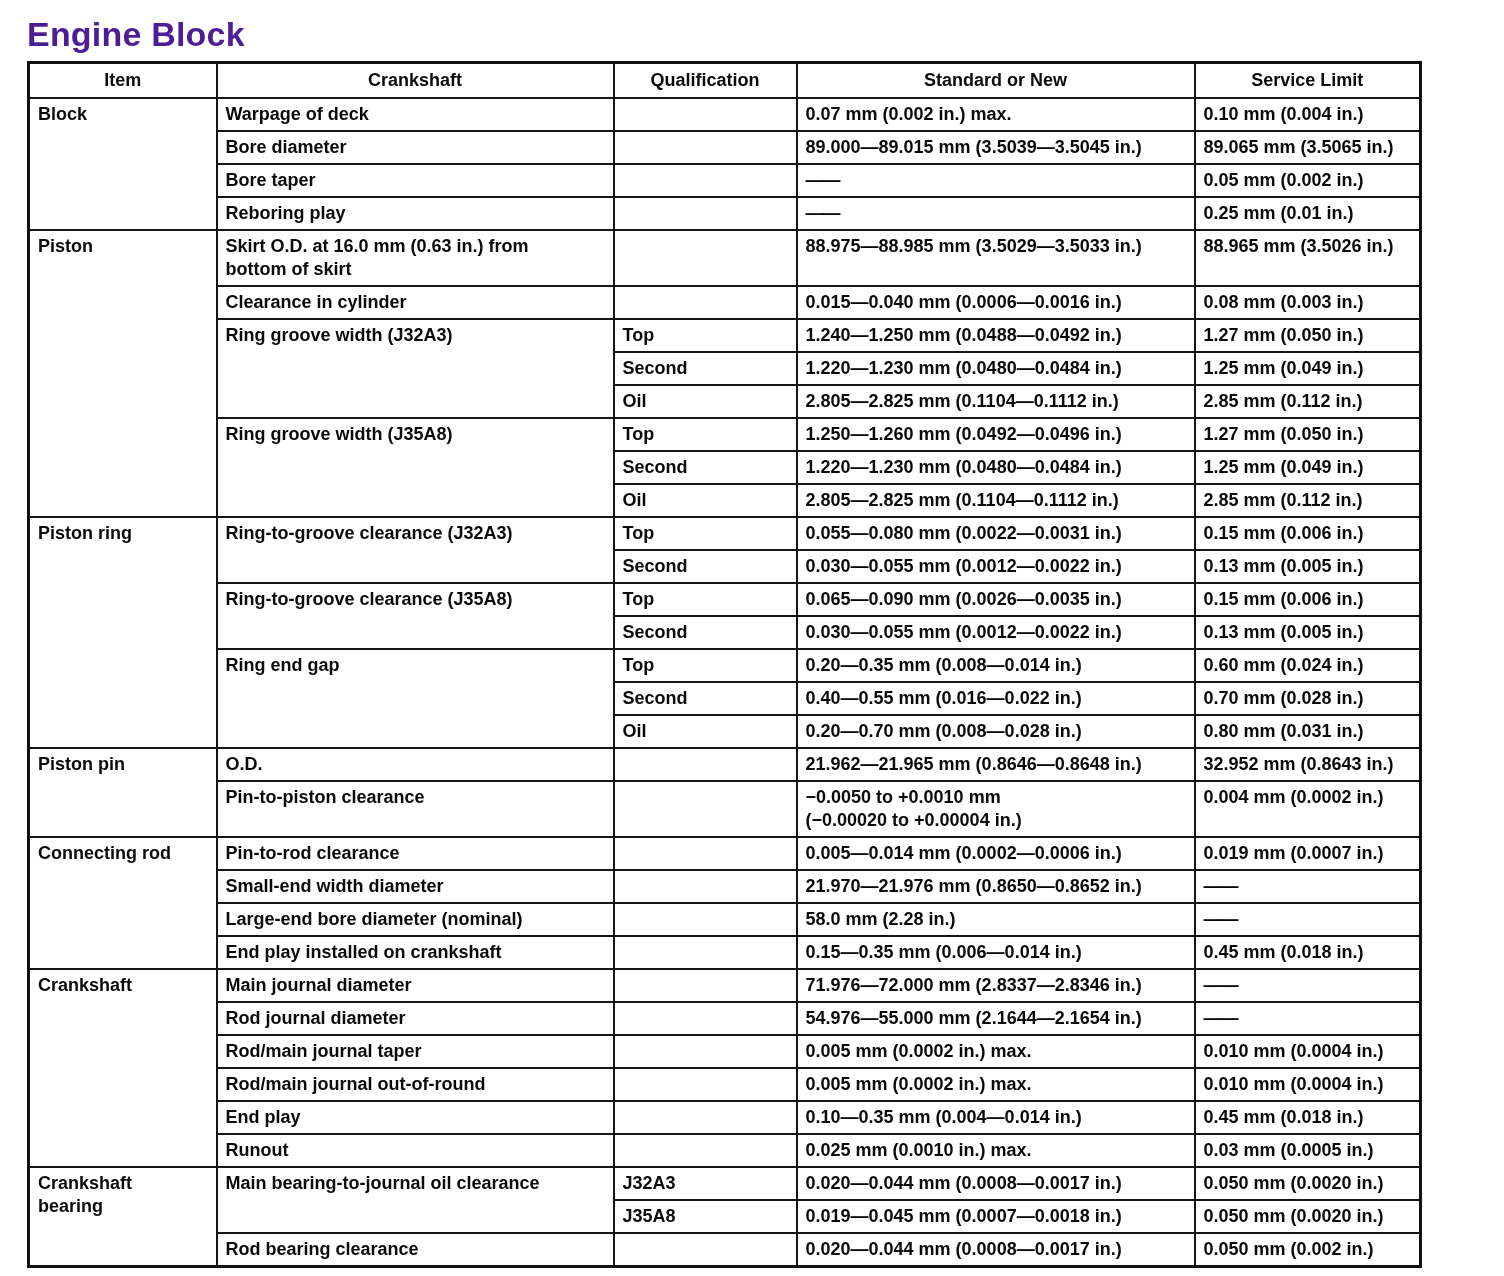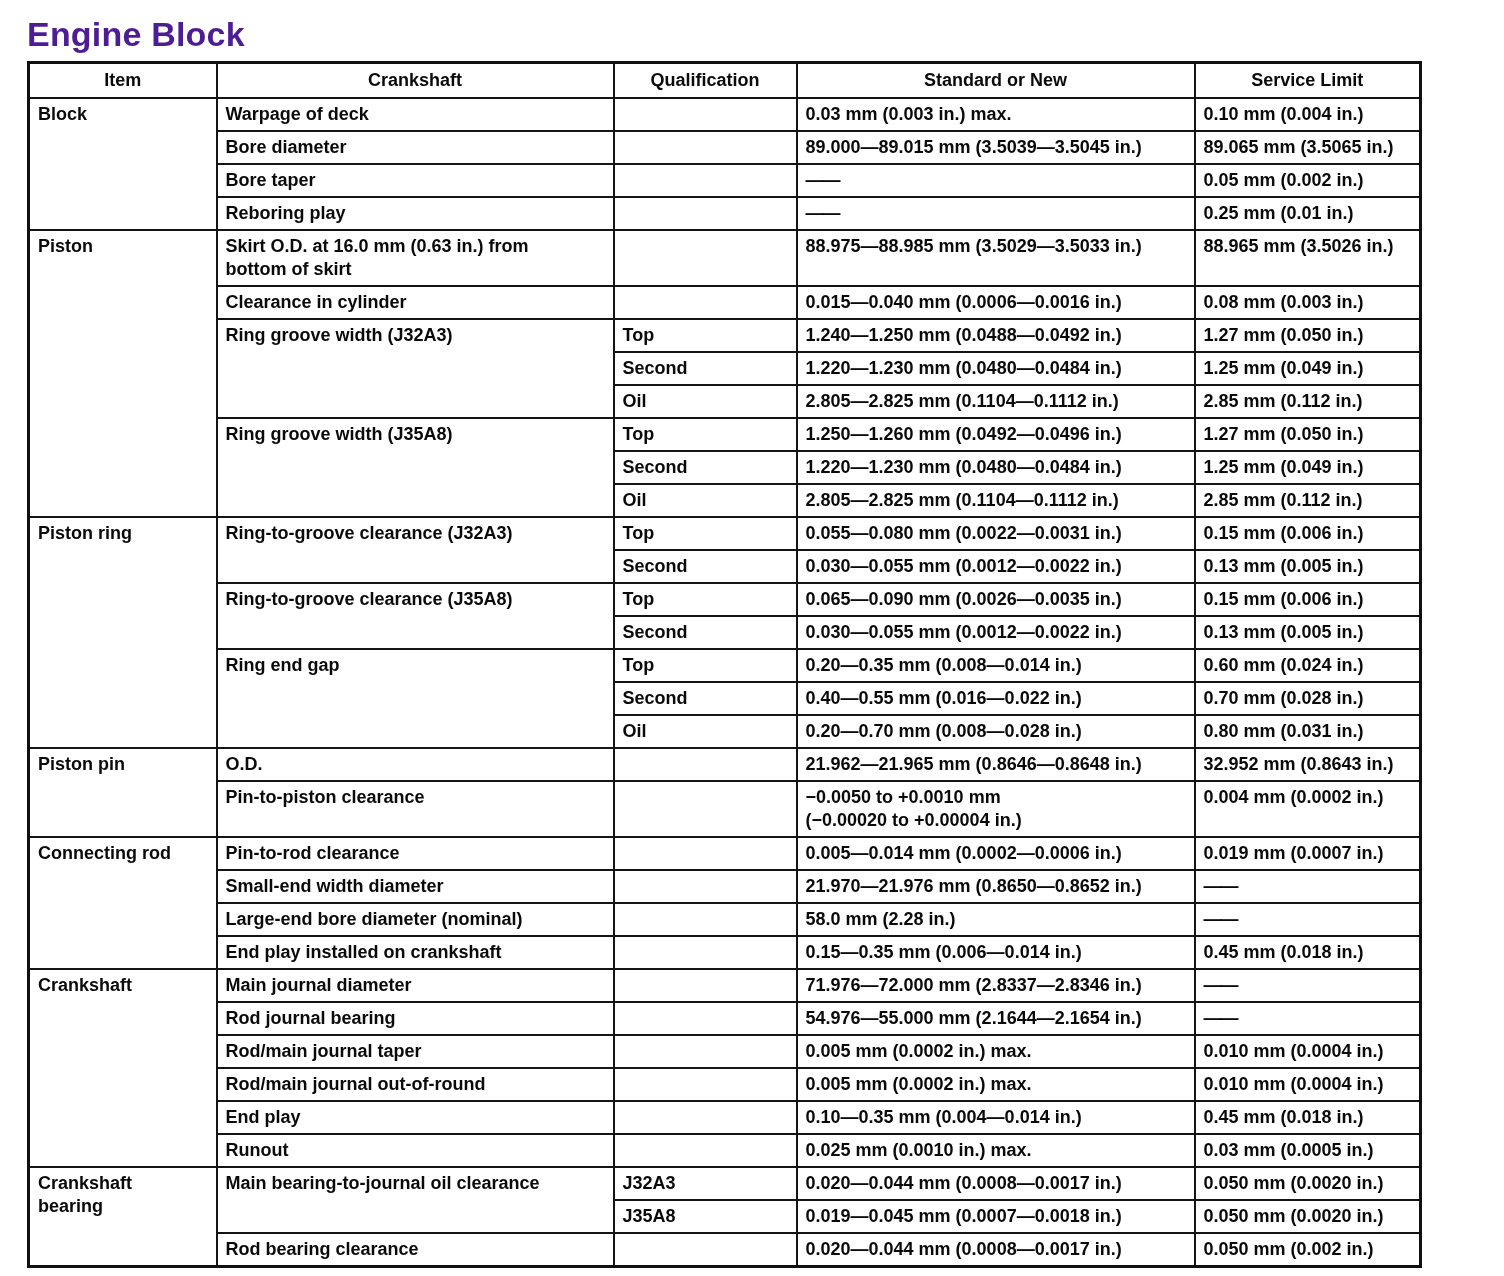--- a/index.html
+++ b/index.html
@@ -70,21 +70,21 @@
         <th>Qualification</th>
         <th>Standard or New</th>
         <th>Service Limit</th>
       </tr>
     </thead>
     <tbody>
         <tr>
           <td rowspan="4">Block</td>
           <td>Warpage of deck</td>
           <td></td>
-          <td>0.03 mm (0.003 in.) max.</td>
+          <td>0.07 mm (0.002 in.) max.</td>
           <td>0.10 mm (0.004 in.)</td>
         </tr>
         <tr>
           <td>Bore diameter</td>
           <td></td>
           <td>89.000—89.015 mm (3.5039—3.5045 in.)</td>
           <td>89.065 mm (3.5065 in.)</td>
         </tr>
         <tr>
           <td>Bore taper</td>
@@ -223,21 +223,21 @@
           <td>0.45 mm (0.018 in.)</td>
         </tr>
         <tr>
           <td rowspan="6">Crankshaft</td>
           <td>Main journal diameter</td>
           <td></td>
           <td>71.976—72.000 mm (2.8337—2.8346 in.)</td>
           <td class="dash-cell">——</td>
         </tr>
         <tr>
-          <td>Rod journal bearing</td>
+          <td>Rod journal diameter</td>
           <td></td>
           <td>54.976—55.000 mm (2.1644—2.1654 in.)</td>
           <td class="dash-cell">——</td>
         </tr>
         <tr>
           <td>Rod/main journal taper</td>
           <td></td>
           <td>0.005 mm (0.0002 in.) max.</td>
           <td>0.010 mm (0.0004 in.)</td>
         </tr>

